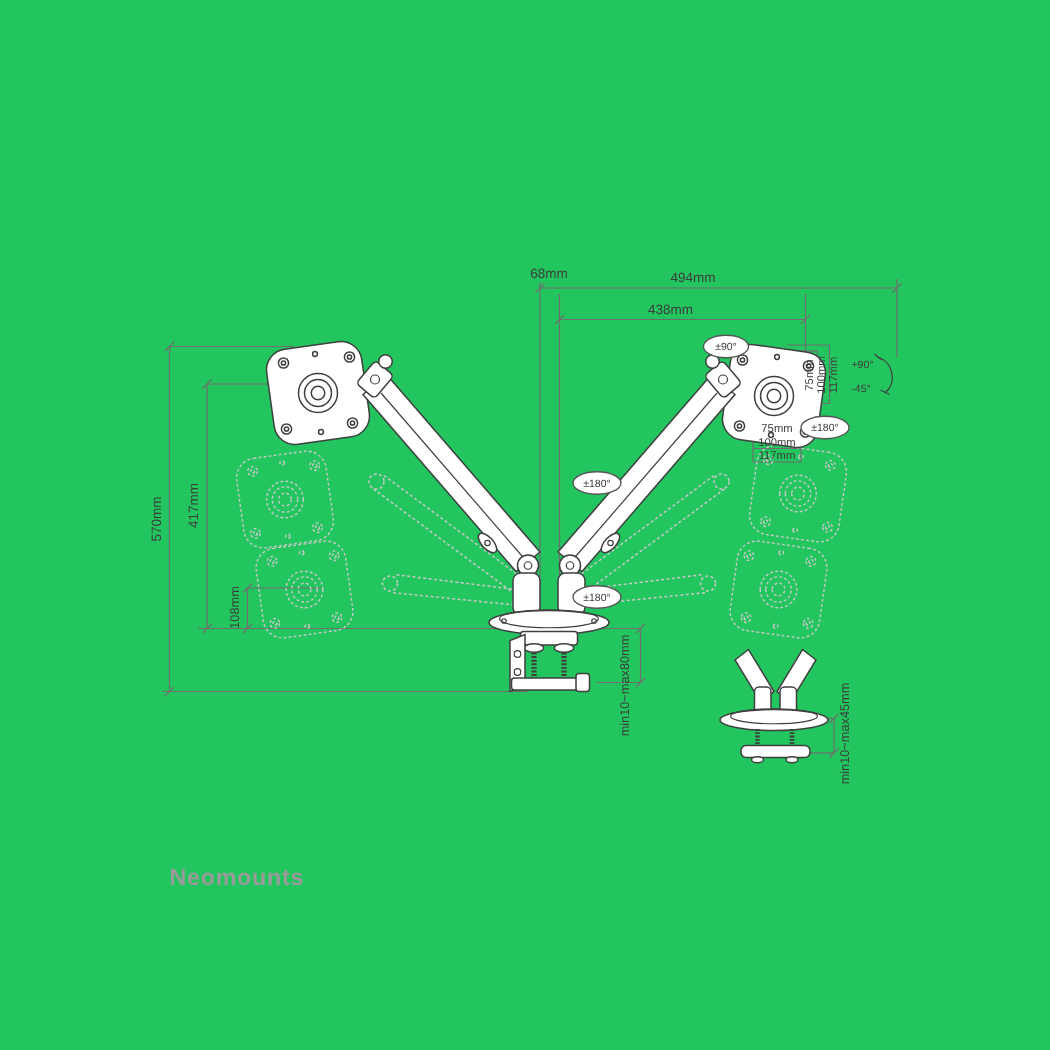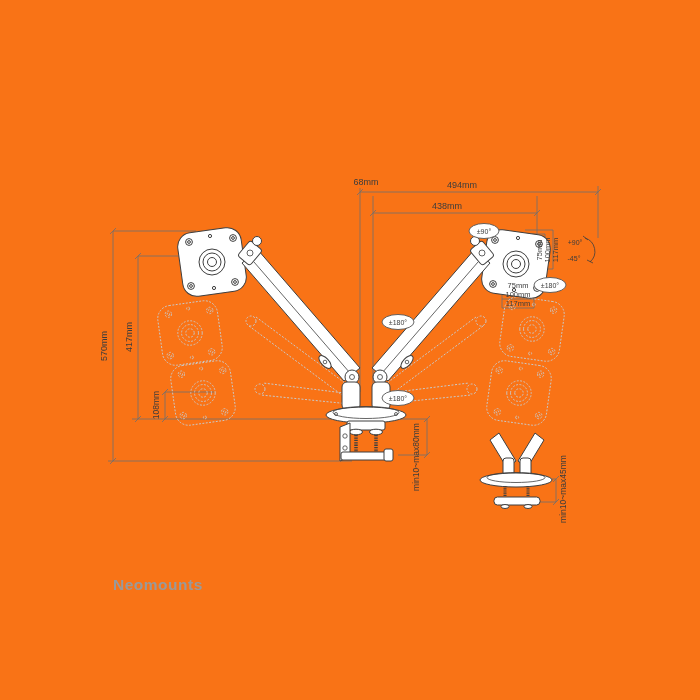--- a/index.html
+++ b/index.html
@@ -1,16 +1,16 @@
 <!DOCTYPE html>
 <html><head>
 <meta charset="utf-8">
 <style>
   html,body{margin:0;padding:0;background:#ffffff;}
-  .stage{position:relative;width:700px;height:700px;background:#f97316;overflow:hidden;}
+  .stage{position:relative;width:700px;height:700px;background:#22c55e;overflow:hidden;}
   svg{display:block;}
   text{font-family:"Liberation Sans",sans-serif;fill:#3c3c3c;}
   .t9{font-size:9px;}
   .t85{font-size:8.5px;}
   .t75{font-size:7.5px;}
   .t7{font-size:7px;}
   .dim{stroke:#6f6f6f;stroke-width:0.8;fill:none;}
   .art{stroke:#3f3f3f;stroke-width:1;fill:#ffffff;}
   .artthin{stroke:#3f3f3f;stroke-width:0.8;fill:none;}
   .ghost{stroke:#c9c9c9;stroke-width:1;fill:none;stroke-dasharray:2 1.6;}

